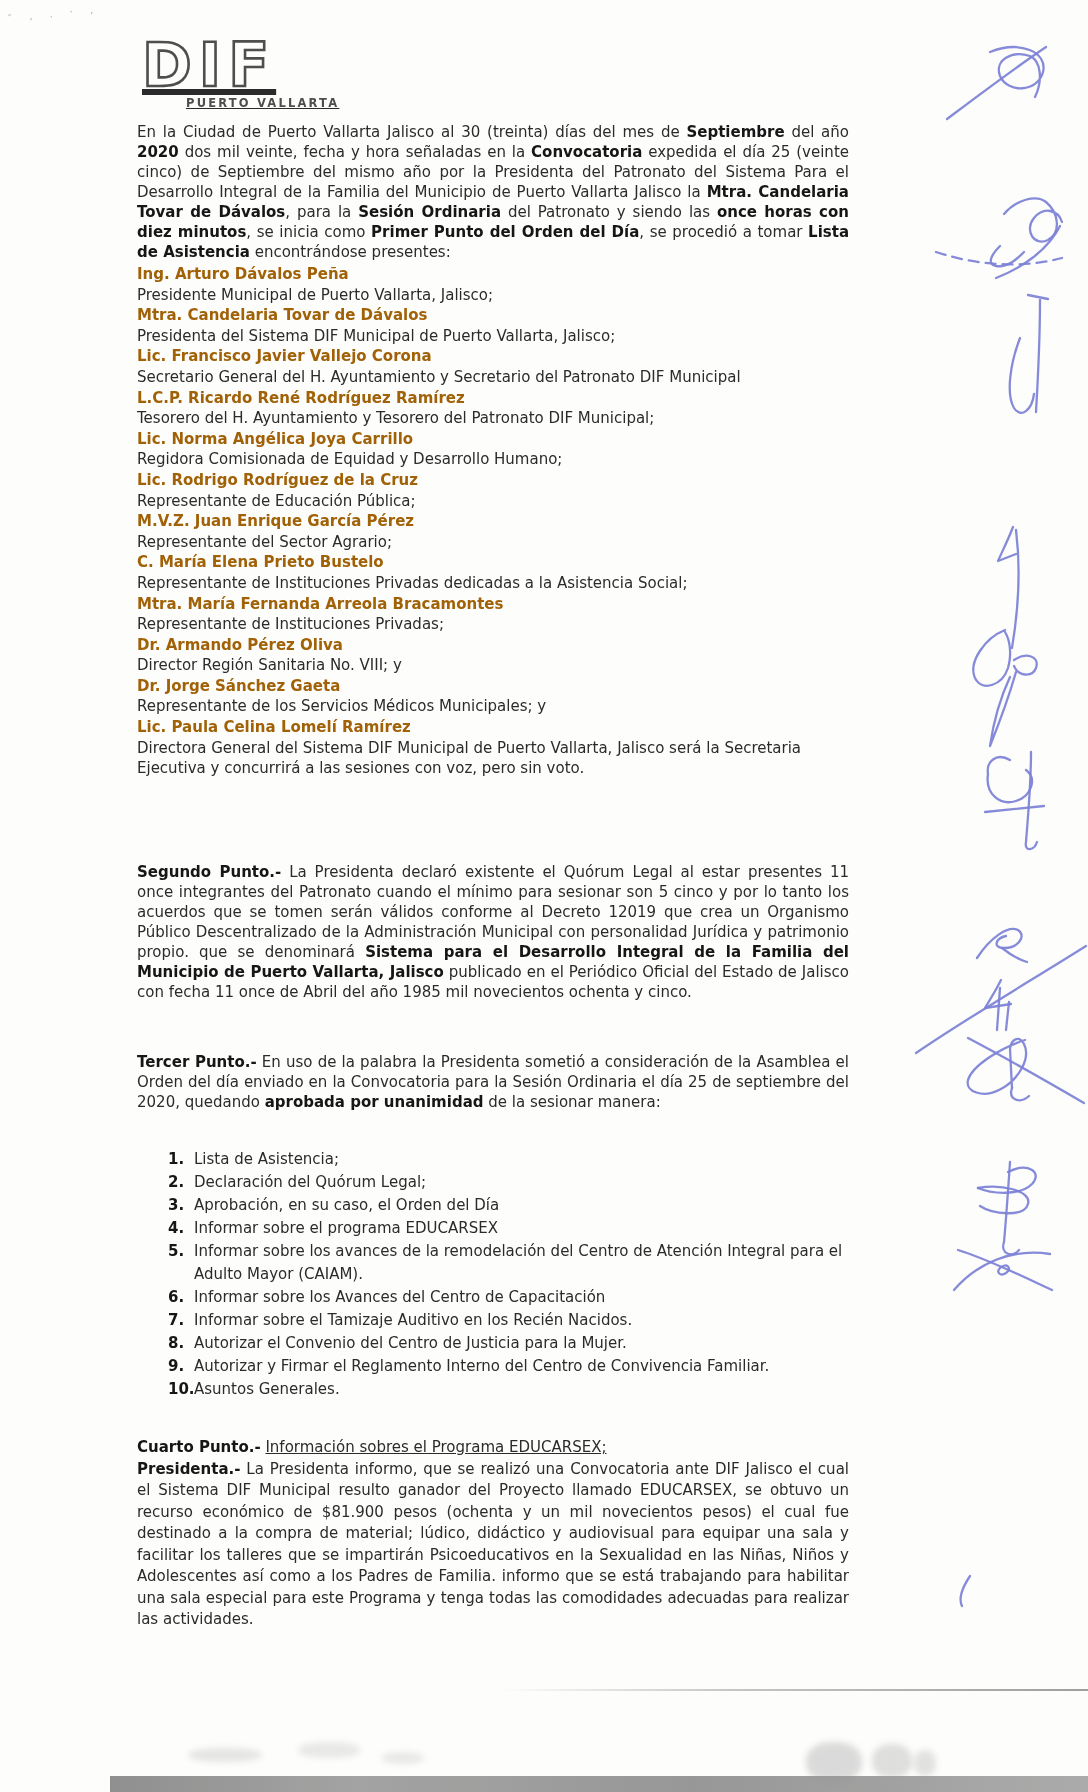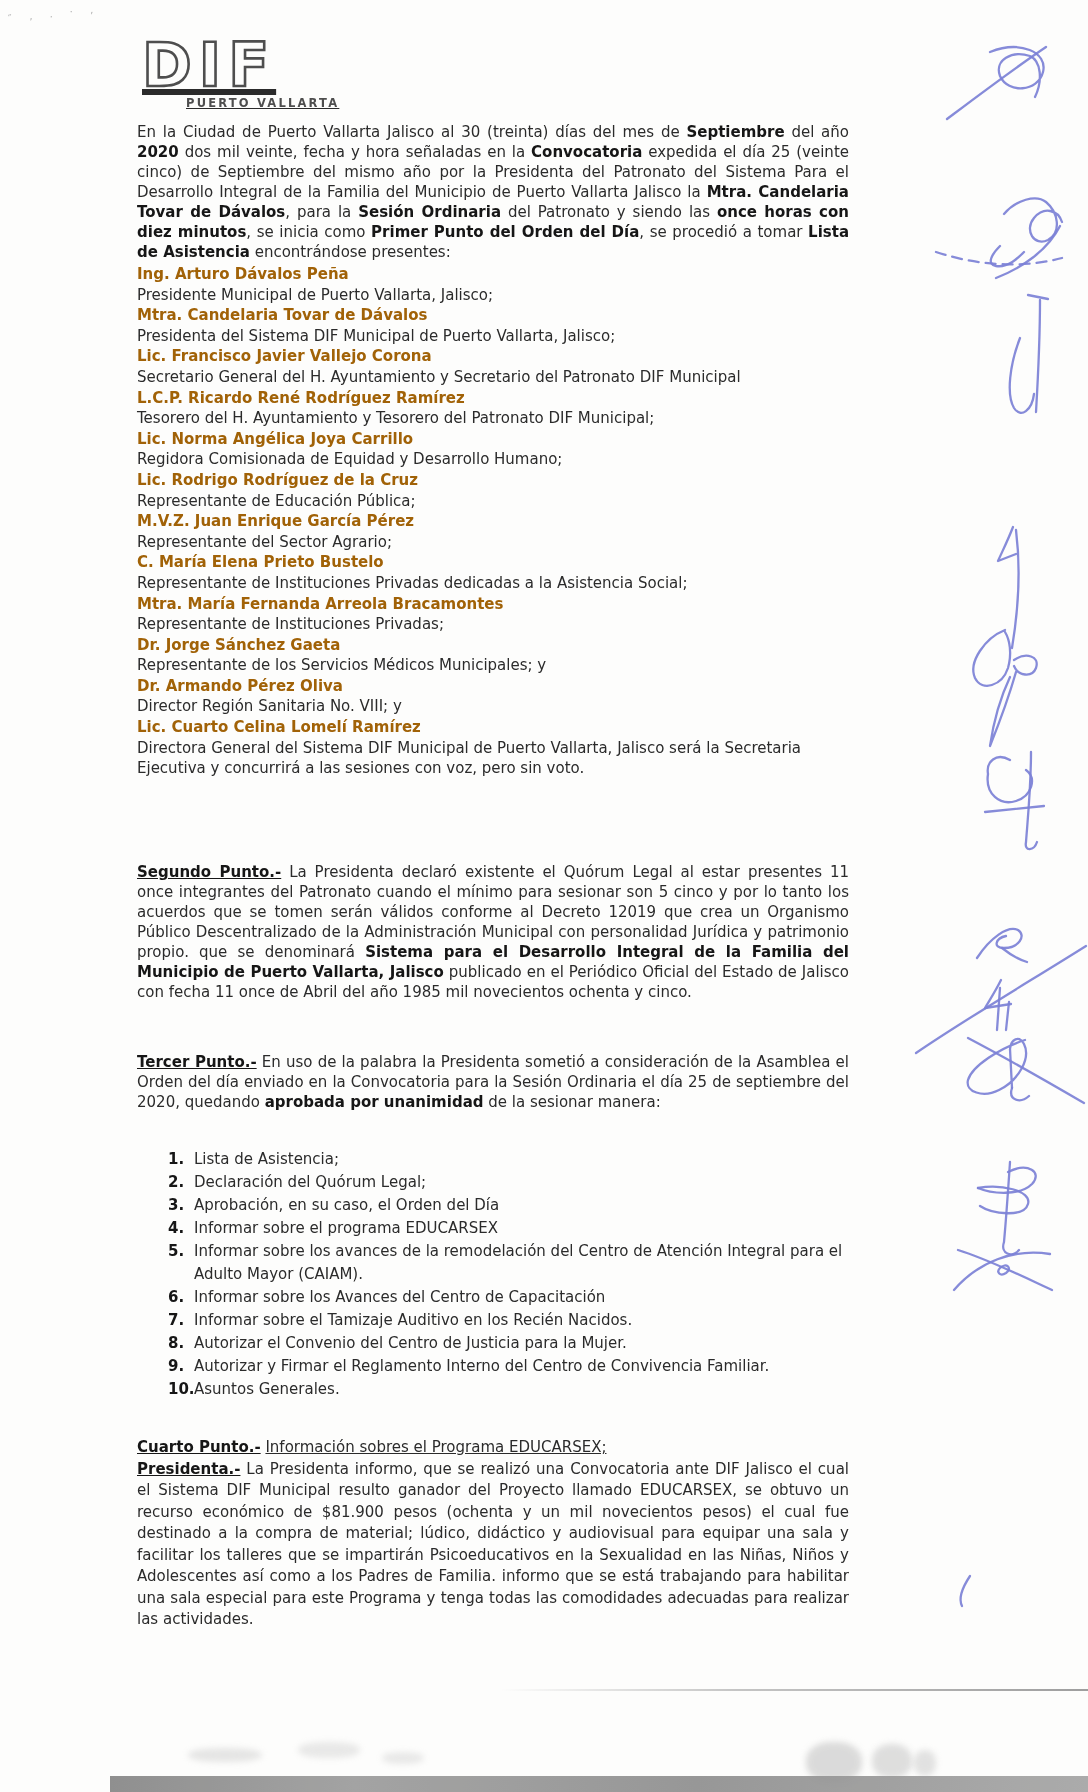--- a/index.html
+++ b/index.html
@@ -3,21 +3,21 @@
 <meta charset="utf-8">
 <style>
   html,body{margin:0;padding:0;background:#e8e8e8;}
   .page{
     position:relative;width:1088px;height:1792px;background:#fdfdfc;
     font-family:"DejaVu Sans",sans-serif;color:#2b2b2b;overflow:hidden;
   }
   .doc-block{position:absolute;left:137px;width:712px;font-size:15px;line-height:20px;}
   .just{text-align:justify;}
   .b{font-weight:700;color:#161616;}
-  .bu{font-weight:700;color:#161616;text-decoration:underline;}
+  .bu{font-weight:700;color:#161616;}
   .u{text-decoration:underline;}
   
   .logo{position:absolute;left:142px;top:36px;text-decoration:underline;}
   .logo-title{
     font-weight:800;font-size:60px;line-height:58px;letter-spacing:7px;
     color:transparent;-webkit-text-stroke:2.6px #4e4e4e;
     text-shadow:none;font-family:"DejaVu Sans",sans-serif;
   }
   .logo-sub{
     margin-top:2px;font-size:11.5px;font-weight:700;letter-spacing:2.2px;color:#4e4e4e;margin-left:44px;
@@ -98,29 +98,29 @@
     </div>
     <div class="attendee">
       <div class="name">C. María Elena Prieto Bustelo</div>
       <div class="role">Representante de Instituciones Privadas dedicadas a la Asistencia Social;</div>
     </div>
     <div class="attendee">
       <div class="name">Mtra. María Fernanda Arreola Bracamontes</div>
       <div class="role">Representante de Instituciones Privadas;</div>
     </div>
     <div class="attendee">
+      <div class="name">Dr. Armando Pérez Oliva</div>
+      <div class="role">Director Región Sanitaria No. VIII; y</div>
+    </div>
+    <div class="attendee">
       <div class="name">Dr. Jorge Sánchez Gaeta</div>
       <div class="role">Representante de los Servicios Médicos Municipales; y</div>
     </div>
     <div class="attendee">
-      <div class="name">Dr. Armando Pérez Oliva</div>
-      <div class="role">Director Región Sanitaria No. VIII; y</div>
-    </div>
-    <div class="attendee">
-      <div class="name">Lic. Cuarto Celina Lomelí Ramírez</div>
+      <div class="name">Lic. Paula Celina Lomelí Ramírez</div>
       <div class="role">Directora General del Sistema DIF Municipal de Puerto Vallarta, Jalisco será la Secretaria Ejecutiva y concurrirá a las sesiones con voz, pero sin voto.</div>
     </div>
   </div>
 
   <div class="doc-block just" style="top:862px;"><span class="bu">Segundo Punto.-</span><span> La Presidenta declaró existente el Quórum Legal al estar presentes 11 once integrantes del Patronato cuando el mínimo para sesionar son 5 cinco y por lo tanto los acuerdos que se tomen serán válidos conforme al Decreto 12019 que crea un Organismo Público Descentralizado de la Administración Municipal con personalidad Jurídica y patrimonio propio. que se denominará </span><span class="b">Sistema para el Desarrollo Integral de la Familia del Municipio de Puerto Vallarta, Jalisco</span><span> publicado en el Periódico Oficial del Estado de Jalisco con fecha 11 once de Abril del año 1985 mil novecientos ochenta y cinco.</span></div>
 
   <div class="doc-block just" style="top:1052px;"><span class="bu">Tercer Punto.-</span><span> En uso de la palabra la Presidenta sometió a consideración de la Asamblea el Orden del día enviado en la Convocatoria para la Sesión Ordinaria el día 25 de septiembre del 2020, quedando </span><span class="b">aprobada por unanimidad</span><span> de la sesionar manera:</span></div>
 
   <div class="doc-block agenda" style="top:1148px;">
     <div class="agenda-item">

